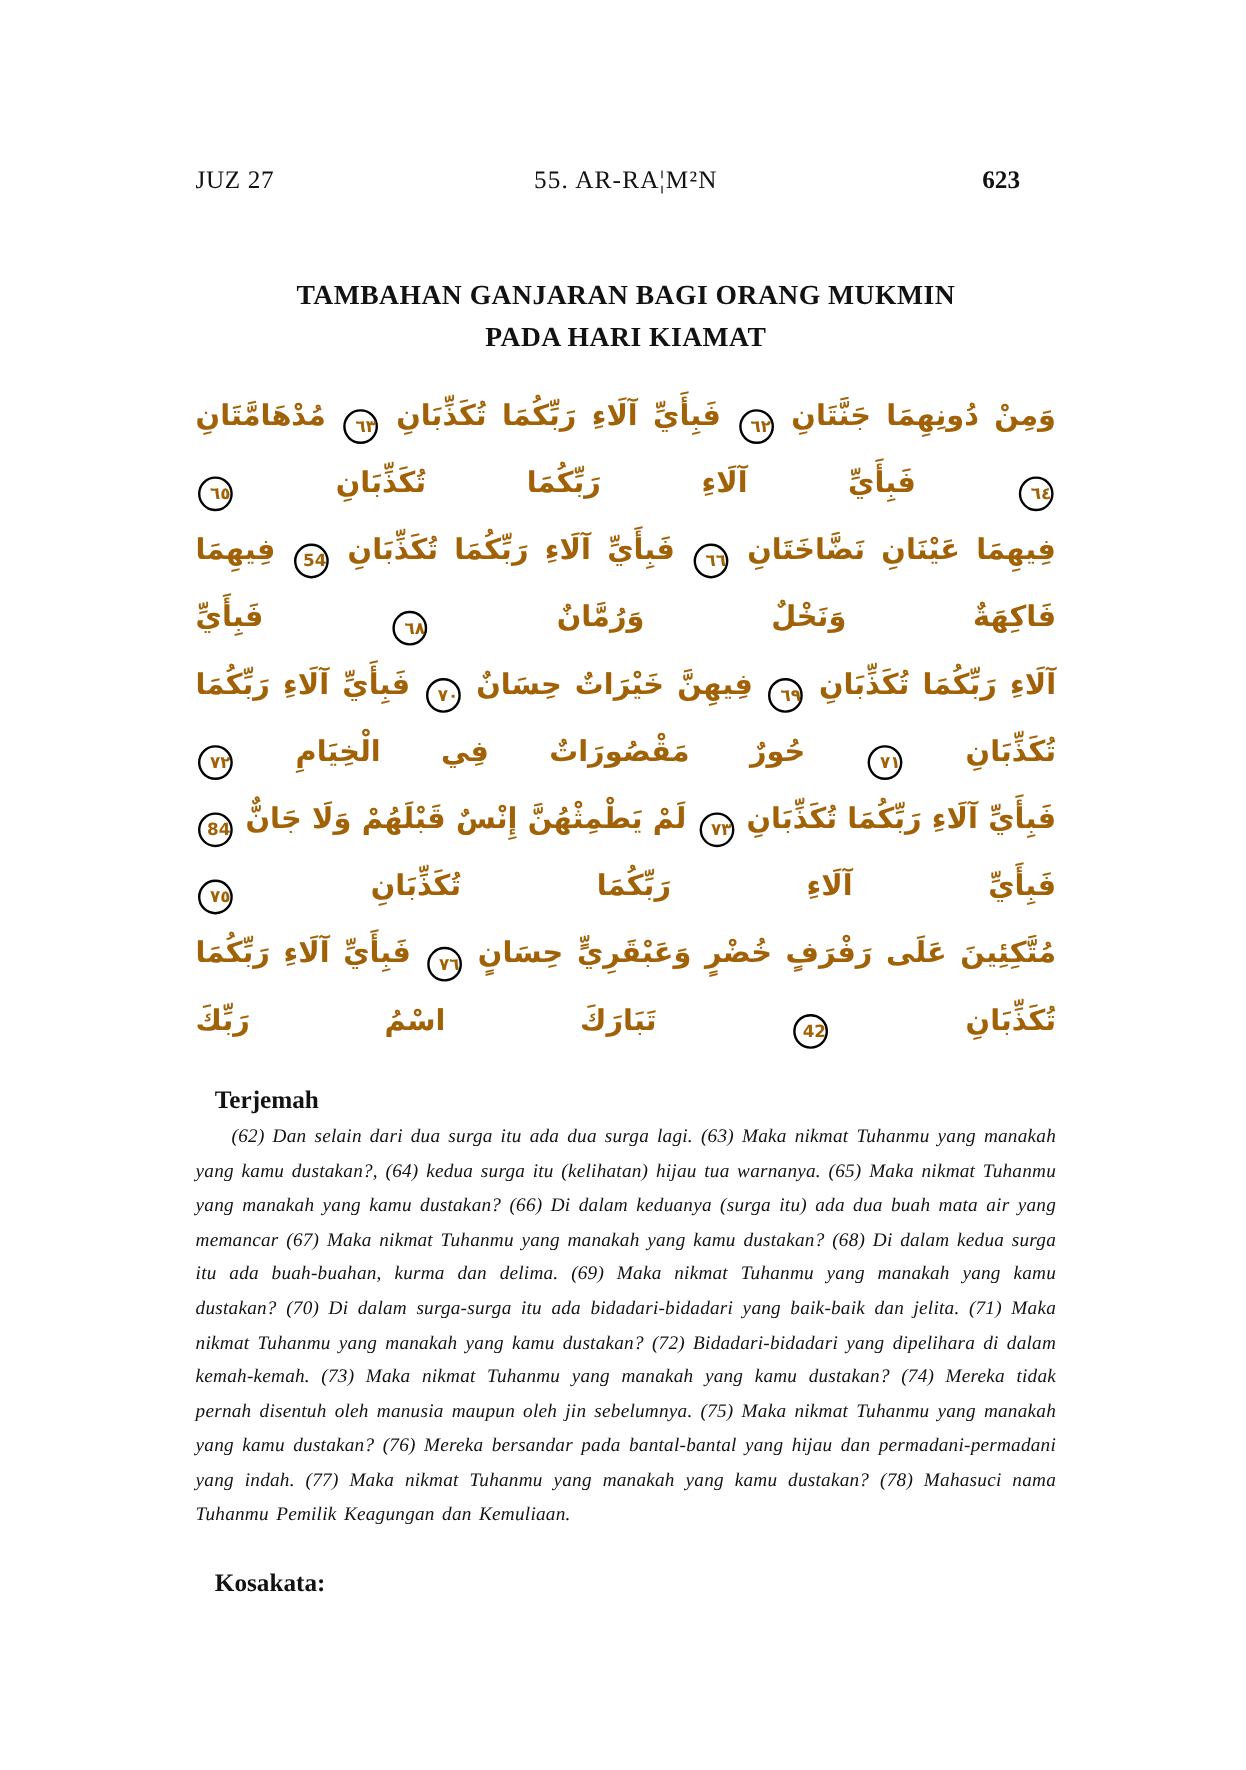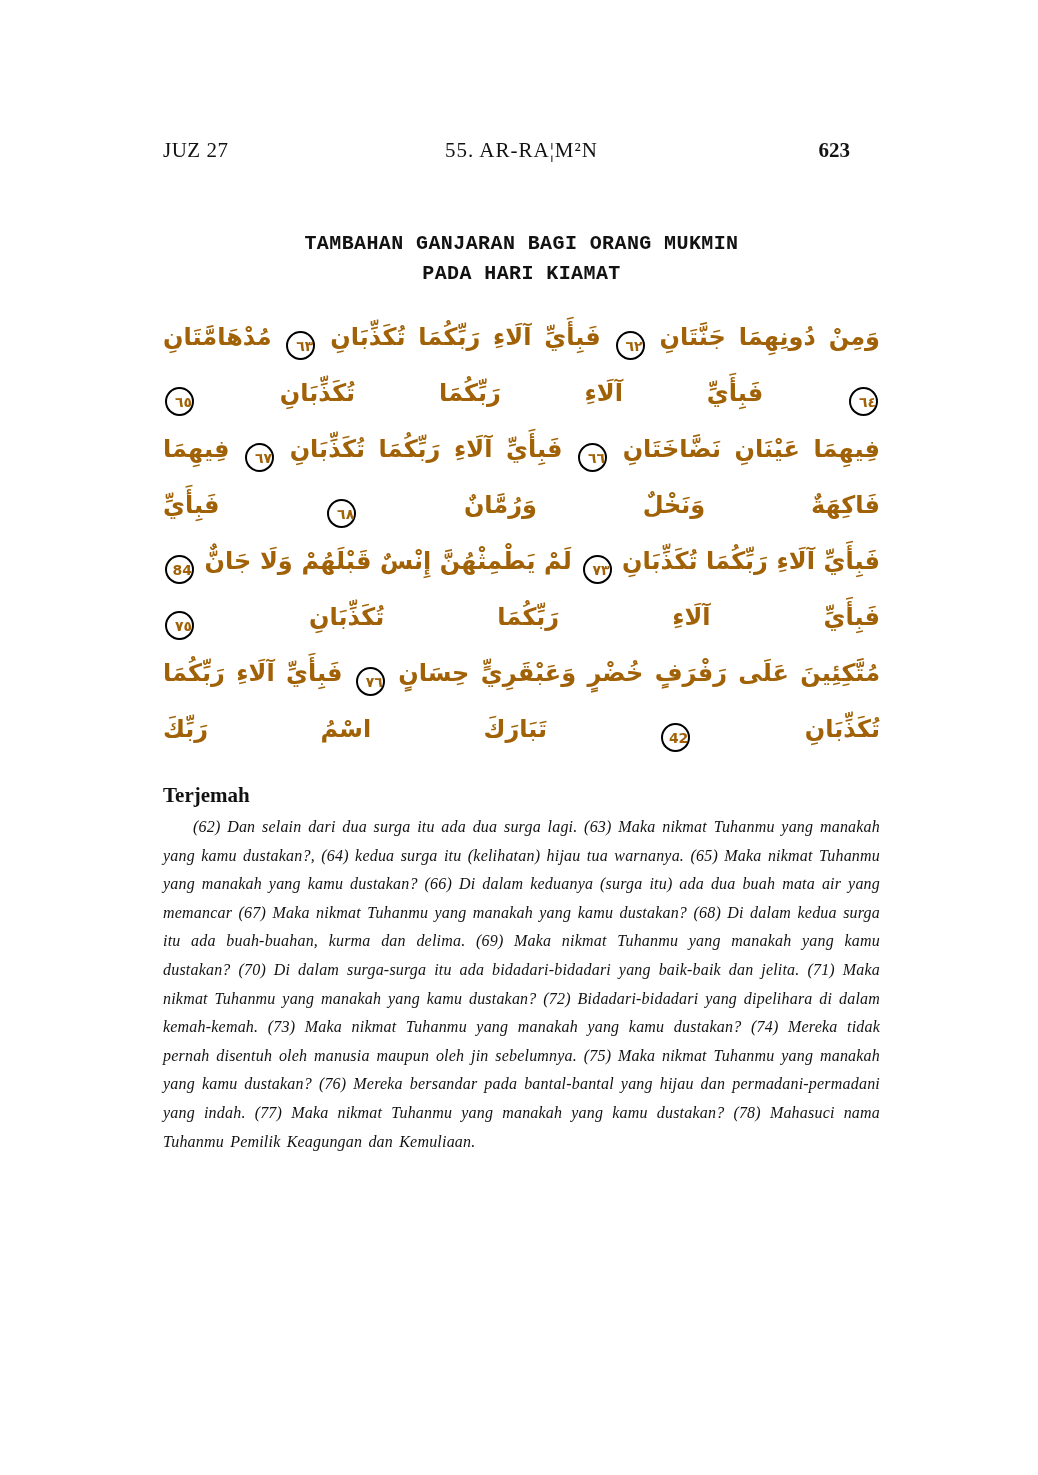--- a/index.html
+++ b/index.html
@@ -23,25 +23,24 @@
     font-size: 21px;
   }
   .page-header .juz { justify-self: start; letter-spacing: 0.5px; }
   .page-header .surah { justify-self: center; letter-spacing: 1px; text-align: right; }
   .page-header .pnum { justify-self: end; padding-right: 30px; font-weight: bold; }
 
   
   .section-title {
     margin: 66px 0 0 0;
     text-align: center;
-    font-size: 20px;
+    font-size: 23px;
     font-weight: bold;
     line-height: 1.5;
     letter-spacing: 0.4px;
-    font-family: Liberation Mono, monospace;
   }
 
   
   .arabic-block {
     direction: rtl;
     margin-top: 20px;
   }
   .ar-line {
     font-family: "DejaVu Sans", sans-serif;
     font-weight: 700;
@@ -62,21 +61,21 @@
     border-radius: 50%;
     text-align: center;
     font-size: 14px;
     font-weight: 700;
     vertical-align: -6px;
     margin: 0 2px;
   }
 
   
   .sub-heading {
-    margin: 26px 0 0 0;
+    margin: 26px 0 0 16px;
     font-size: 21px;
     font-weight: bold;
   }
   .terjemah-par {
     margin: 5px 0 0 0;
     font-size: 16px;
     font-style: italic;
     line-height: 28.6px;
     text-align: justify;
     text-indent: 30px;
@@ -98,22 +97,24 @@
     <span class="pnum">623</span>
   </header>
 
   <h1 class="section-title">
     <span>TAMBAHAN GANJARAN BAGI ORANG MUKMIN</span><br>
     <span>PADA HARI KIAMAT</span>
   </h1>
 
   <div class="arabic-block" id="arabic-block">
       <div class="ar-line"><span>وَمِنْ دُونِهِمَا جَنَّتَانِ</span> <span class="ayah-num">٦٢</span> <span>فَبِأَيِّ آلَاءِ رَبِّكُمَا تُكَذِّبَانِ</span> <span class="ayah-num">٦٣</span> <span>مُدْهَامَّتَانِ</span> <span class="ayah-num">٦٤</span> <span>فَبِأَيِّ آلَاءِ رَبِّكُمَا تُكَذِّبَانِ</span> <span class="ayah-num">٦٥</span></div>
-      <div class="ar-line"><span>فِيهِمَا عَيْنَانِ نَضَّاخَتَانِ</span> <span class="ayah-num">٦٦</span> <span>فَبِأَيِّ آلَاءِ رَبِّكُمَا تُكَذِّبَانِ</span> <span class="ayah-num">٦٧</span> <span>فِيهِمَا فَاكِهَةٌ وَنَخْلٌ وَرُمَّانٌ</span> <span class="ayah-num">٦٨</span> <span>فَبِأَيِّ</span></div>
+      <div class="ar-line"><span>فِيهِمَا عَيْنَانِ نَضَّاخَتَانِ</span> <span class="ayah-num">٦٦</span> <span>فَبِأَيِّ آلَاءِ رَبِّكُمَا تُكَذِّبَانِ</span> <span class="ayah-num">54</span> <span>فِيهِمَا فَاكِهَةٌ وَنَخْلٌ وَرُمَّانٌ</span> <span class="ayah-num">٦٨</span> <span>فَبِأَيِّ</span></div>
+      <div class="ar-line"><span>آلَاءِ رَبِّكُمَا تُكَذِّبَانِ</span> <span class="ayah-num">٦٩</span> <span>فِيهِنَّ خَيْرَاتٌ حِسَانٌ</span> <span class="ayah-num">٧٠</span> <span>فَبِأَيِّ آلَاءِ رَبِّكُمَا تُكَذِّبَانِ</span> <span class="ayah-num">٧١</span> <span>حُورٌ مَقْصُورَاتٌ فِي الْخِيَامِ</span> <span class="ayah-num">٧٢</span></div>
       <div class="ar-line"><span>فَبِأَيِّ آلَاءِ رَبِّكُمَا تُكَذِّبَانِ</span> <span class="ayah-num">٧٣</span> <span>لَمْ يَطْمِثْهُنَّ إِنْسٌ قَبْلَهُمْ وَلَا جَانٌّ</span> <span class="ayah-num">84</span> <span>فَبِأَيِّ آلَاءِ رَبِّكُمَا تُكَذِّبَانِ</span> <span class="ayah-num">٧٥</span></div>
       <div class="ar-line"><span>مُتَّكِئِينَ عَلَى رَفْرَفٍ خُضْرٍ وَعَبْقَرِيٍّ حِسَانٍ</span> <span class="ayah-num">٧٦</span> <span>فَبِأَيِّ آلَاءِ رَبِّكُمَا تُكَذِّبَانِ</span> <span class="ayah-num">42</span> <span>تَبَارَكَ اسْمُ رَبِّكَ</span></div>
     </div>
 
   <h2 class="sub-heading">Terjemah</h2>
   <p class="terjemah-par">(62) Dan selain dari dua surga itu ada dua surga lagi. (63) Maka nikmat Tuhanmu yang manakah yang kamu dustakan?, (64) kedua surga itu (kelihatan) hijau tua warnanya. (65) Maka nikmat Tuhanmu yang manakah yang kamu dustakan? (66) Di dalam keduanya (surga itu) ada dua buah mata air yang memancar (67) Maka nikmat Tuhanmu yang manakah yang kamu dustakan? (68) Di dalam kedua surga itu ada buah-buahan, kurma dan delima. (69) Maka nikmat Tuhanmu yang manakah yang kamu dustakan? (70) Di dalam surga-surga itu ada bidadari-bidadari yang baik-baik dan jelita. (71) Maka nikmat Tuhanmu yang manakah yang kamu dustakan? (72) Bidadari-bidadari yang dipelihara di dalam kemah-kemah. (73) Maka nikmat Tuhanmu yang manakah yang kamu dustakan? (74) Mereka tidak pernah disentuh oleh manusia maupun oleh jin sebelumnya. (75) Maka nikmat Tuhanmu yang manakah yang kamu dustakan? (76) Mereka bersandar pada bantal-bantal yang hijau dan permadani-permadani yang indah. (77) Maka nikmat Tuhanmu yang manakah yang kamu dustakan? (78) Mahasuci nama Tuhanmu Pemilik Keagungan dan Kemuliaan.</p>
 
+  <h2 class="sub-heading kosakata-heading">Kosakata:</h2>
 
 </div>
 
 </body></html>

